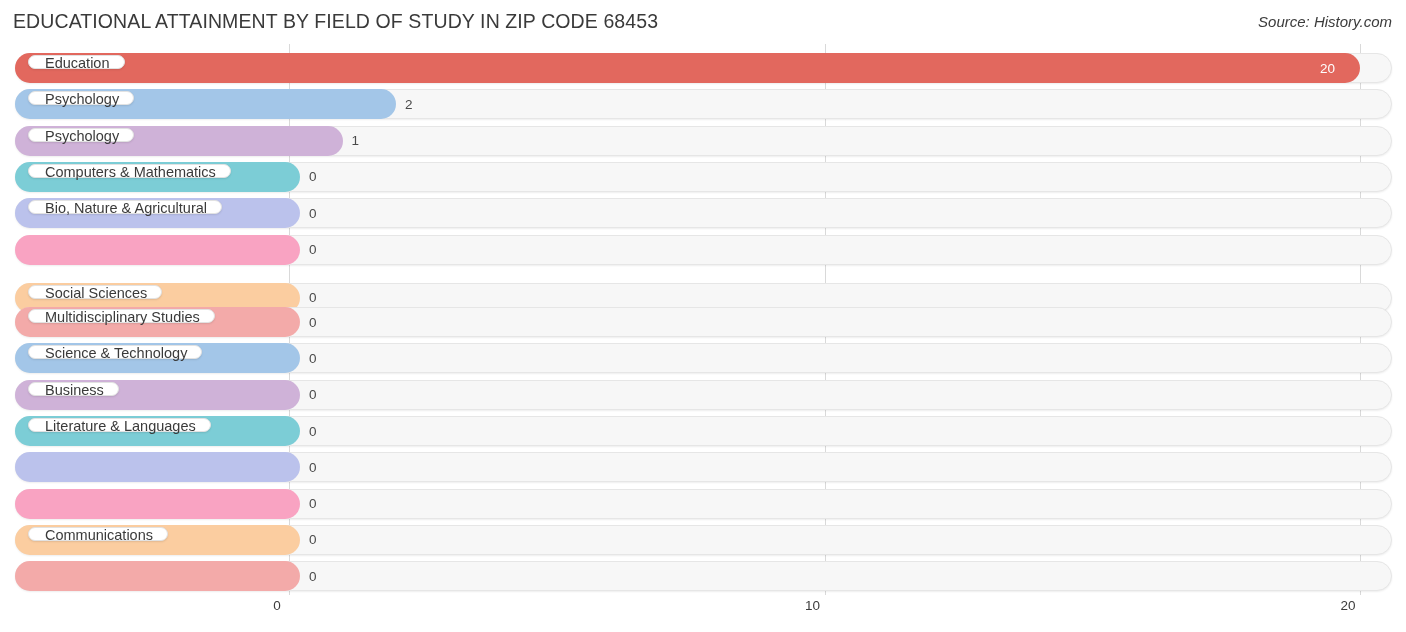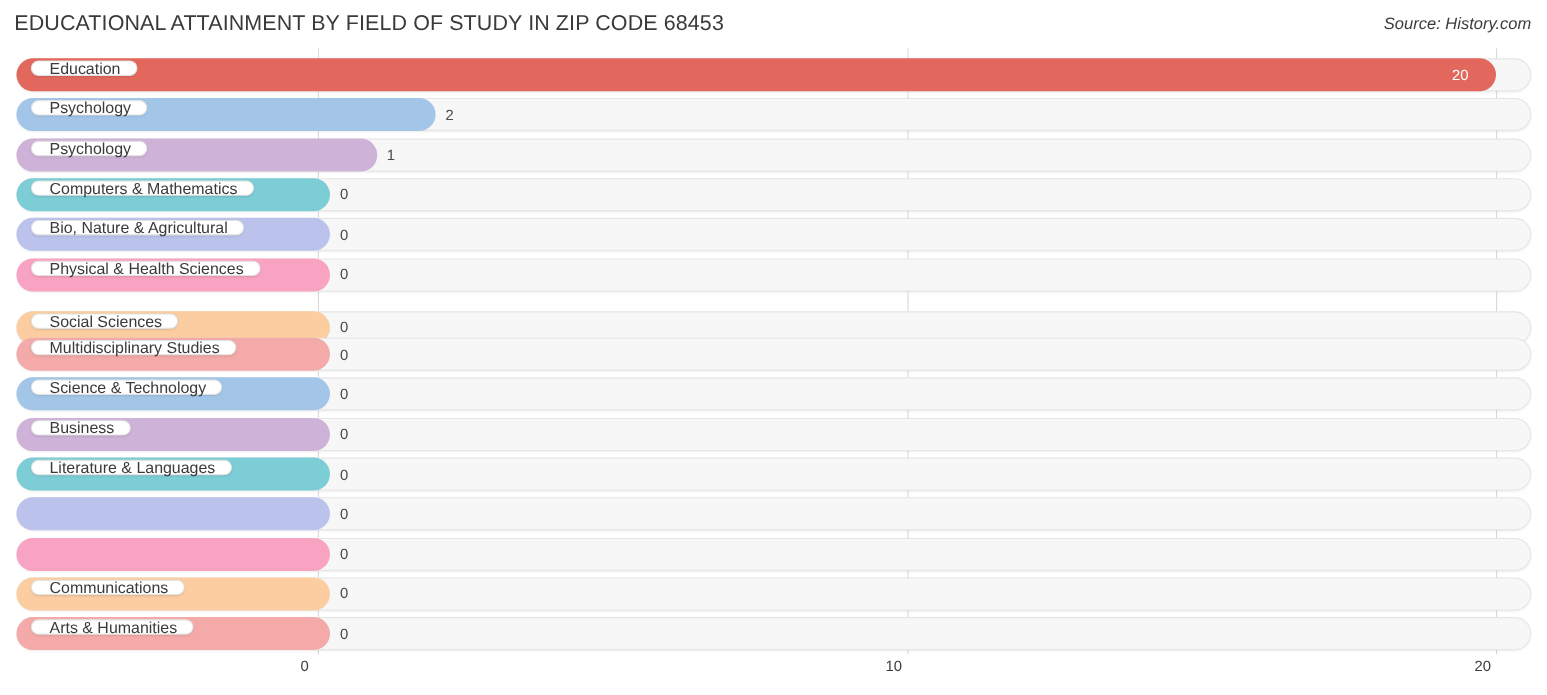--- a/index.html
+++ b/index.html
@@ -144,23 +144,20 @@
           <div class="track"></div>
           <div class="bar" style="width: 285px; background: rgb(187, 194, 236);"></div>
           <div class="pill">
             <span class="pill-label">Bio, Nature &amp; Agricultural</span>
           </div>
           <div class="value-out" style="left: 309px;">0</div>
         </div>
         <div class="row" style="top: 190.5px; width: 1406px;">
           <div class="track"></div>
           <div class="bar" style="width: 285px; background: rgb(249, 163, 194);"></div>
-          <div class="pill">
-            <span class="pill-label">Physical &amp; Health Sciences</span>
-          </div>
           <div class="value-out" style="left: 309px;">0</div>
         </div>
         <div class="row" style="top: 226.8px; width: 1406px; margin-top: 12px;">
           <div class="track"></div>
           <div class="bar" style="width: 285px; background: rgb(251, 205, 160);"></div>
           <div class="pill">
             <span class="pill-label">Social Sciences</span>
           </div>
           <div class="value-out" style="left: 309px;">0</div>
         </div>
@@ -210,23 +207,20 @@
           <div class="track"></div>
           <div class="bar" style="width: 285px; background: rgb(251, 205, 160);"></div>
           <div class="pill">
             <span class="pill-label">Communications</span>
           </div>
           <div class="value-out" style="left: 309px;">0</div>
         </div>
         <div class="row" style="top: 517.2px; width: 1406px;">
           <div class="track"></div>
           <div class="bar" style="width: 285px; background: rgb(243, 170, 169);"></div>
-          <div class="pill">
-            <span class="pill-label">Arts &amp; Humanities</span>
-          </div>
           <div class="value-out" style="left: 309px;">0</div>
         </div>
       </div>
   </div>
 
   <div class="axis" id="axis">
       <div class="tick-label" style="left: 277px;">0</div>
       <div class="tick-label" style="left: 812.5px;">10</div>
       <div class="tick-label" style="left: 1348px;">20</div>
     </div>

